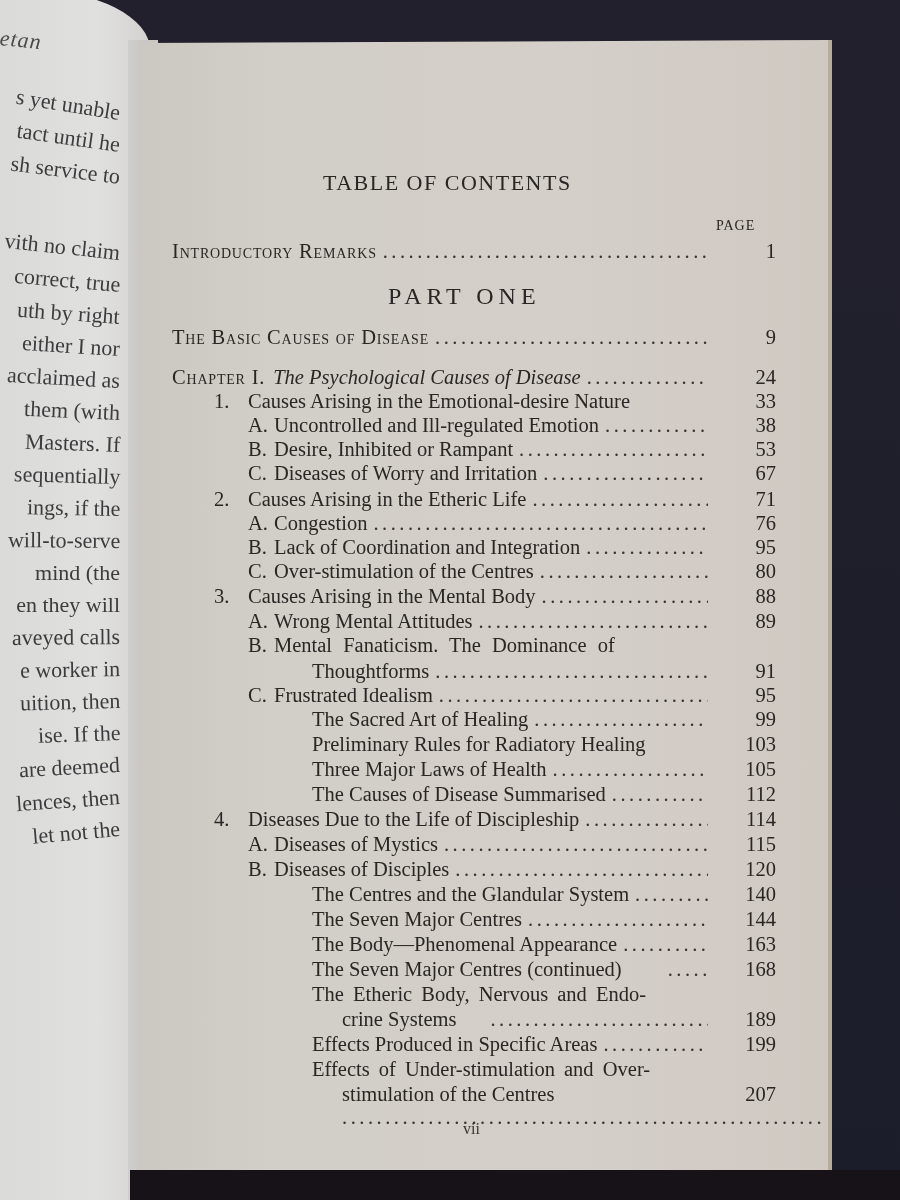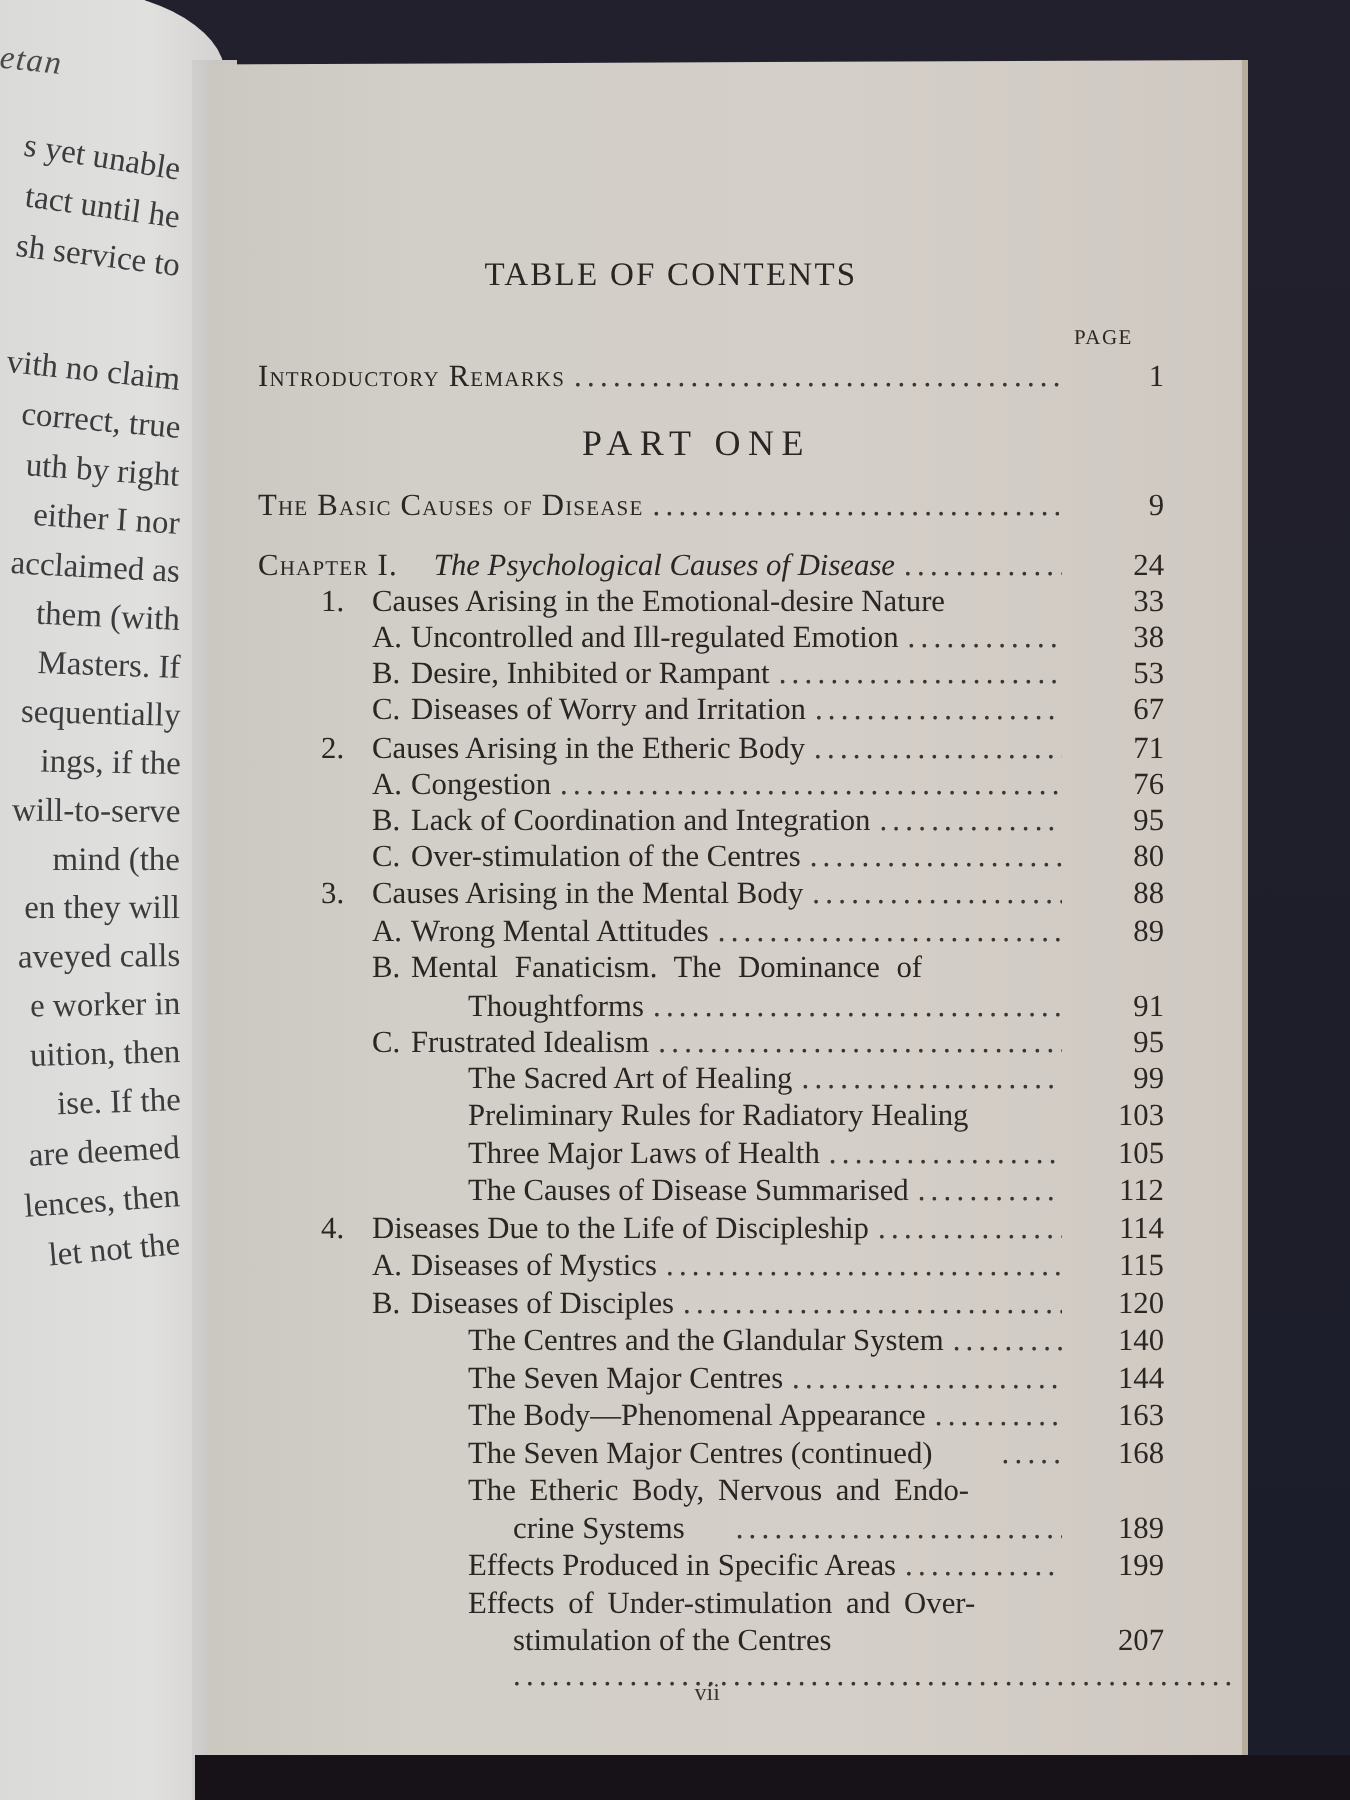--- a/index.html
+++ b/index.html
@@ -92,21 +92,21 @@
       <div class="part-heading">PART ONE</div>
 
       <div class="entry" style="left:34px;top:286px;width:540px;">
         <span class="label sc">The Basic Causes of Disease</span>
         <span class="dots">........................................................</span>
         <span class="num">9</span>
       </div>
 
       <div class="entry" style="left:34px;top:326px;width:540px;">
         <span class="label sc">Chapter I.</span>
-        <span class="label ital" style="margin-left:24px;">The Psychological Causes of Disease</span>
+        <span class="label ital" style="margin-left:8px;">The Psychological Causes of Disease</span>
         <span class="dots">........................................................</span>
         <span class="num">24</span>
       </div>
 
       <div class="entry" style="left:76px;top:350px;width:498px;">
         <span class="label" style="width:34px;">1.</span>
         <span class="label">Causes Arising in the Emotional-desire Nature</span>
         <span class="dots"></span>
         <span class="num">33</span>
       </div>
@@ -124,21 +124,21 @@
       </div>
       <div class="entry" style="left:110px;top:422px;width:464px;">
         <span class="label" style="width:26px;">C.</span>
         <span class="label">Diseases of Worry and Irritation</span>
         <span class="dots">........................................................</span>
         <span class="num">67</span>
       </div>
 
       <div class="entry" style="left:76px;top:448px;width:498px;">
         <span class="label" style="width:34px;">2.</span>
-        <span class="label">Causes Arising in the Etheric Body</span>
+        <span class="label">Causes Arising in the Etheric Life</span>
         <span class="dots">........................................................</span>
         <span class="num">71</span>
       </div>
       <div class="entry" style="left:110px;top:472px;width:464px;">
         <span class="label" style="width:26px;">A.</span>
         <span class="label">Congestion</span>
         <span class="dots">........................................................</span>
         <span class="num">76</span>
       </div>
       <div class="entry" style="left:110px;top:496px;width:464px;">

